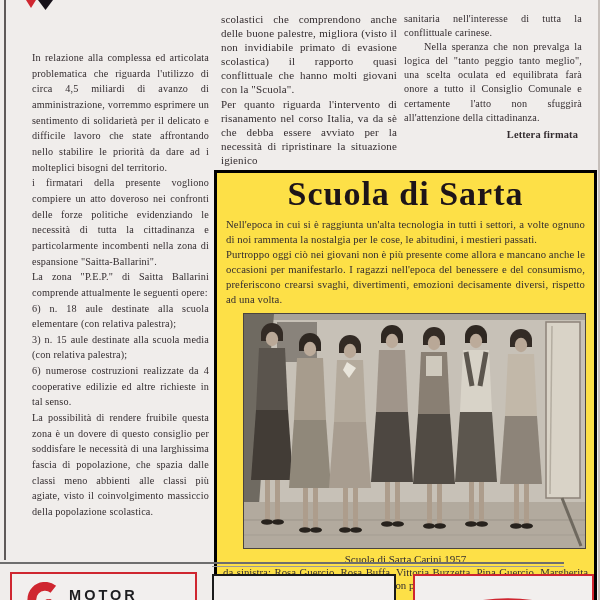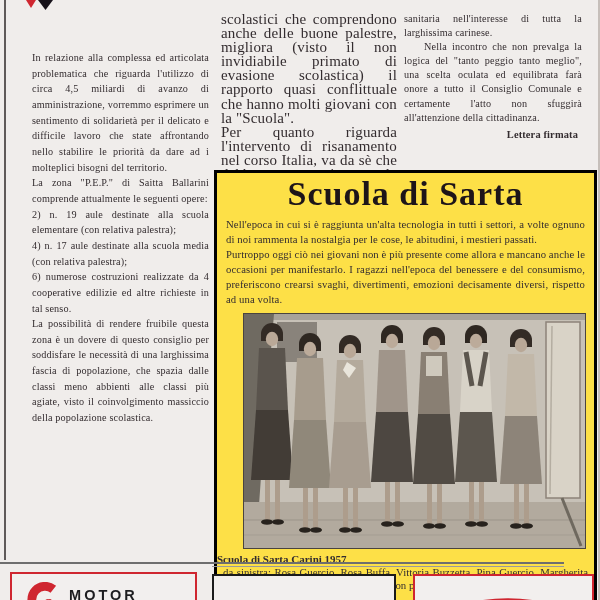--- a/index.html
+++ b/index.html
@@ -11,35 +11,35 @@
   .left-rule{position:absolute;left:4px;top:0;width:2px;height:560px;background:#45403f;opacity:.85;}
   .right-edge{position:absolute;left:598px;top:0;width:2px;height:600px;background:#c6bfba;}
   .bottom-rule{position:absolute;left:0;top:562px;width:564px;height:2px;background:#6e6e6e;}
   .bottom-rule2{position:absolute;left:212px;top:566px;width:352px;height:1px;background:#9a9a9a;}
   .mark{position:absolute;top:0;}
 
   
   .col{position:absolute;text-align:justify;letter-spacing:.15px;}
   .col .para{margin:0;}
   #col-left{left:32px;top:50px;width:177px;font-size:10.2px;line-height:15.65px;}
-  #col-mid{left:221px;top:12px;width:176px;font-size:15px;line-height:14.1px;}
+  #col-mid{left:221px;top:12px;width:176px;font-size:11px;line-height:14.1px;}
   #col-right{left:404px;top:12px;width:178px;font-size:10.2px;line-height:14.1px;}
   #col-right .para:nth-child(2){text-indent:20px;}
   .signature{font-weight:bold;text-align:right;padding-right:4px;margin-top:3px;font-size:10.4px;}
 
   
   .article-box{position:absolute;left:214px;top:126px;width:377px;height:428px;
                border:3px solid #000000;background:#fde047;margin-top:44px;}
   .article-title{font-size:34px;font-weight:bold;text-align:center;margin:2px 0 4px 0;
                  letter-spacing:1px;color:#1d1519;}
   .article-body{padding:0 9px;font-size:10.7px;line-height:15px;text-align:justify;letter-spacing:.1px;}
   .article-body .para{margin:0;}
   .photo-frame{margin:6px 8px 4px 26px;width:341px;height:234px;border:1px solid #4a443e;
                background:#c7c1b7;}
-  .caption-title{font-weight:bold;text-align:left;font-size:11px;margin:2px 0 1px 0;}
+  .caption-title{font-weight:normal;text-align:center;font-size:11px;margin:2px 0 1px 0;}
   .caption-names{font-size:10.8px;line-height:12.6px;text-align:justify;padding:0 6px;margin:0;}
 
   
   .ad{position:absolute;height:60px;background:#f2efee;box-sizing:border-box;}
   #ad-motor{left:10px;top:572px;width:187px;border:2.5px solid #cf2630;}
   #ad-black{left:212px;top:574px;width:184px;border:2px solid #1b1b1b;}
   #ad-red{left:413px;top:574px;width:181px;border:2.5px solid #cf2630;}
   .motor-row{display:flex;align-items:center;gap:6px;padding:5px 0 0 12px;}
   .motor-label{font-family:"Liberation Sans", sans-serif;font-weight:bold;font-size:14.5px;
                letter-spacing:3px;color:#1d1d20;padding-top:8px;}
@@ -52,33 +52,34 @@
 
   <div class="left-rule"></div>
   <div class="right-edge"></div>
   <svg class="mark" style="left:26px" width="32" height="10">
     <polygon points="0,0 10,0 5,8" fill="#cf2630"></polygon>
     <polygon points="12,0 27,0 19.5,10" fill="#17121a"></polygon>
   </svg>
 
   <div class="col" id="col-left">
       <p class="para">In relazione alla complessa ed articolata problematica che riguarda l'utilizzo di circa 4,5 miliardi di avanzo di amministrazione, vorremmo esprimere un sentimento di solidarietà per il delicato e difficile lavoro che state affrontando nello stabilire le priorità da dare ad i molteplici bisogni del territorio.</p>
+      <p class="para">i firmatari della presente vogliono compiere un atto doveroso nei confronti delle forze politiche evidenziando le necessità di tutta la cittadinanza e particolarmente incombenti nella zona di espansione "Saitta-Ballarini".</p>
       <p class="para">La zona "P.E.P." di Saitta Ballarini comprende attualmente le seguenti opere:</p>
-      <p class="para">2) n. 19 aule destinate alla scuola elementare (con relativa palestra);</p>
-      <p class="para">4) n. 17 aule destinate alla scuola media  (con relativa palestra);</p>
+      <p class="para">6) n. 18 aule destinate alla scuola elementare (con relativa palestra);</p>
+      <p class="para">3) n. 15 aule destinate alla scuola media  (con relativa palestra);</p>
       <p class="para">6) numerose costruzioni realizzate da 4 cooperative edilizie ed altre richieste in tal senso.</p>
       <p class="para">La possibilità di rendere fruibile questa zona è un dovere di questo consiglio per soddisfare le necessità di una larghissima fascia di popolazione, che spazia dalle classi meno abbienti alle classi più agiate, visto il coinvolgimento massiccio della popolazione scolastica.</p>
     </div>
   <div class="col" id="col-mid">
       <p class="para">scolastici che comprendono anche delle buone palestre, migliora (visto il non invidiabile primato di evasione scolastica) il rapporto quasi conflittuale che hanno molti giovani con la "Scuola".</p>
       <p class="para">Per quanto riguarda l'intervento di risanamento nel corso Italia, va da sè che debba essere avviato per la necessità di ripristinare la situazione igienico</p>
     </div>
   <div class="col" id="col-right">
-      <p class="para">sanitaria nell'interesse di tutta la larghissima carinese.</p>
-      <p class="para">Nella incontro che non prevalga la logica del "tanto peggio tanto meglio", una scelta oculata ed equilibrata farà onore a tutto il Consiglio Comunale e certamente l'atto non sfuggirà all'attenzione della cittadinanza.</p>
+      <p class="para">sanitaria nell'interesse di tutta la conflittuale carinese.</p>
+      <p class="para">Nella speranza che non prevalga la logica del "tanto peggio tanto meglio", una scelta oculata ed equilibrata farà onore a tutto il Consiglio Comunale e certamente l'atto non sfuggirà all'attenzione della cittadinanza.</p>
       <div class="signature">Lettera firmata</div>
     </div>
 
   <div class="article-box">
     <div class="article-title">Scuola di Sarta</div>
     <div class="article-body">
         <p class="para">Nell'epoca in cui si è raggiunta un'alta tecnologia in tutti i settori, a volte ognuno di noi rammenta la nostalgia per le cose, le abitudini, i mestieri passati.</p>
         <p class="para">Purtroppo oggi ciò nei giovani non è più presente come allora e mancano anche le occasioni per manifestarlo. I ragazzi nell'epoca del  benessere e del consumismo, preferiscono crearsi svaghi, divertimenti, emozioni decisamente diversi, rispetto ad una volta.</p>
       </div>
 

